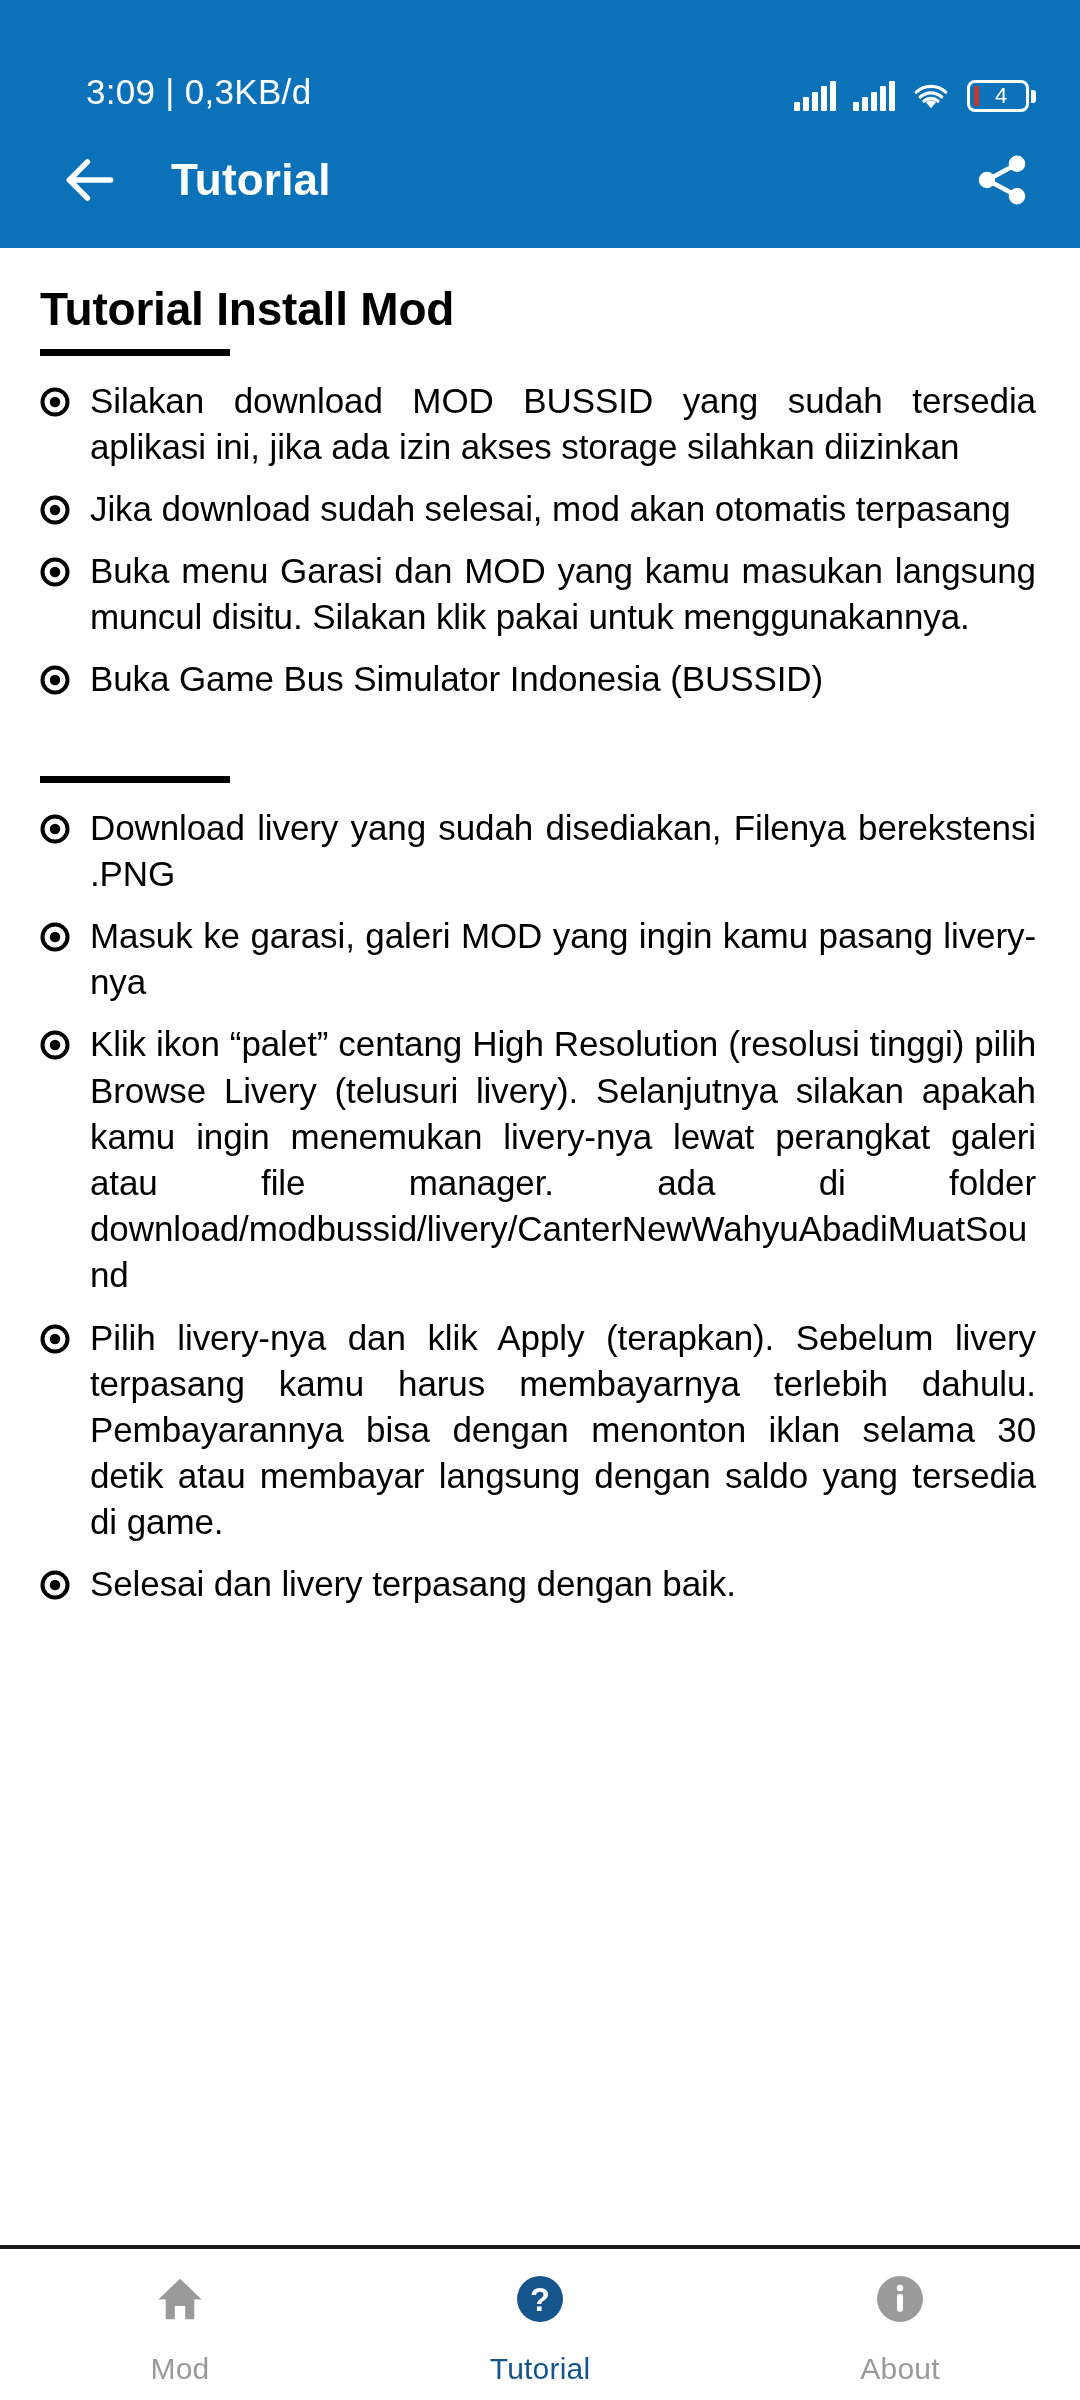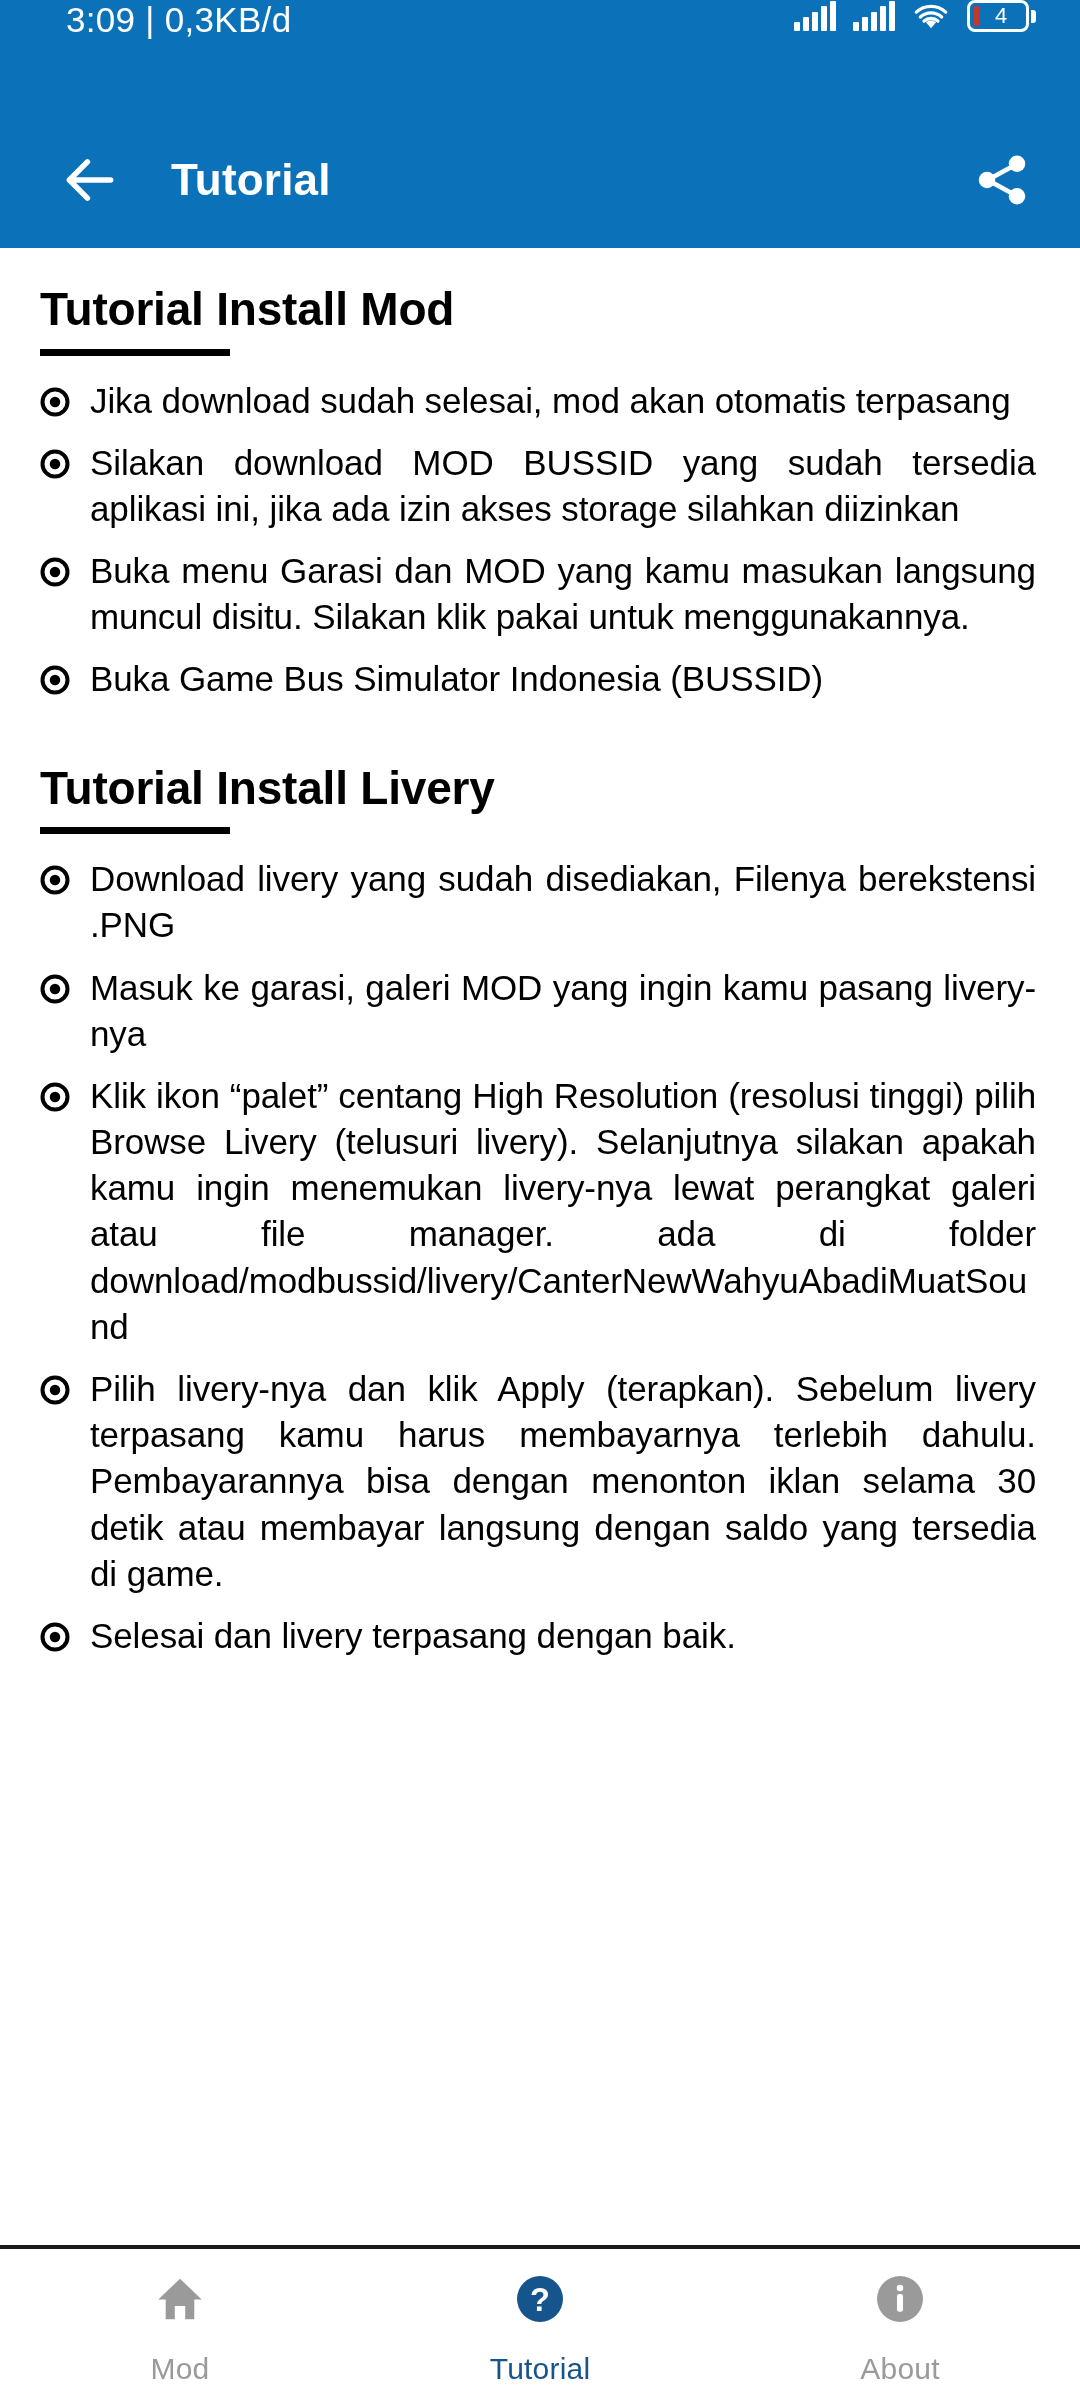--- a/index.html
+++ b/index.html
@@ -17,23 +17,23 @@
     background: #ffffff;
     display: flex;
     flex-direction: column;
   }
 
   
   .statusbar {
     height: 112px;
     background: #0b72b9;
     display: flex;
-    align-items: flex-start;
+    align-items: flex-end;
     justify-content: space-between;
-    padding: 0 44px 0 66px;
+    padding: 0 44px 0 86px;
     flex: 0 0 auto;
   }
   .status-left {
     color: #ffffff;
     font-size: 35px;
     letter-spacing: 0.3px;
     white-space: nowrap;
     font-weight: 400;
   }
   .status-right {
@@ -264,56 +264,55 @@
       <div class="section-title">Tutorial Install Mod</div>
       <div class="title-rule"></div>
       <ul class="bullets">
         <li>
           <span class="bullet-ic">
             <svg viewBox="0 0 24 24" width="30" height="30">
                 <circle cx="12" cy="12" r="10" fill="none" stroke="#000" stroke-width="3.2"></circle>
                 <circle cx="12" cy="12" r="4.2" fill="#000"></circle>
               </svg>
           </span>
+          <span class="bullet-text">Silakan download MOD BUSSID yang sudah tersedia aplikasi ini, jika ada izin akses storage silahkan diizinkan</span>
+        </li>
+        <li>
+          <span class="bullet-ic">
+            <svg viewBox="0 0 24 24" width="30" height="30">
+                <circle cx="12" cy="12" r="10" fill="none" stroke="#000" stroke-width="3.2"></circle>
+                <circle cx="12" cy="12" r="4.2" fill="#000"></circle>
+              </svg>
+          </span>
           <span class="bullet-text">Jika download sudah selesai, mod akan otomatis terpasang</span>
         </li>
         <li>
           <span class="bullet-ic">
             <svg viewBox="0 0 24 24" width="30" height="30">
                 <circle cx="12" cy="12" r="10" fill="none" stroke="#000" stroke-width="3.2"></circle>
                 <circle cx="12" cy="12" r="4.2" fill="#000"></circle>
               </svg>
           </span>
-          <span class="bullet-text">Silakan download MOD BUSSID yang sudah tersedia aplikasi ini, jika ada izin akses storage silahkan diizinkan</span>
-        </li>
-        <li>
-          <span class="bullet-ic">
-            <svg viewBox="0 0 24 24" width="30" height="30">
-                <circle cx="12" cy="12" r="10" fill="none" stroke="#000" stroke-width="3.2"></circle>
-                <circle cx="12" cy="12" r="4.2" fill="#000"></circle>
-              </svg>
-          </span>
           <span class="bullet-text">Buka menu Garasi dan MOD yang kamu masukan langsung muncul disitu. Silakan klik pakai untuk menggunakannya.</span>
         </li>
         <li>
           <span class="bullet-ic">
             <svg viewBox="0 0 24 24" width="30" height="30">
                 <circle cx="12" cy="12" r="10" fill="none" stroke="#000" stroke-width="3.2"></circle>
                 <circle cx="12" cy="12" r="4.2" fill="#000"></circle>
               </svg>
           </span>
           <span class="bullet-text">Buka Game Bus Simulator Indonesia (BUSSID)</span>
         </li>
       </ul>
     </div>
 
     <div class="section-gap"></div>
 
     <div class="section">
-      <div class="section-title">Tutorial Install Livery</div>
       <div class="title-rule"></div>
       <ul class="bullets">
         <li>
           <span class="bullet-ic">
             <svg viewBox="0 0 24 24" width="30" height="30">
                 <circle cx="12" cy="12" r="10" fill="none" stroke="#000" stroke-width="3.2"></circle>
                 <circle cx="12" cy="12" r="4.2" fill="#000"></circle>
               </svg>
           </span>
           <span class="bullet-text">Download livery yang sudah disediakan, Filenya berekstensi .PNG</span>

